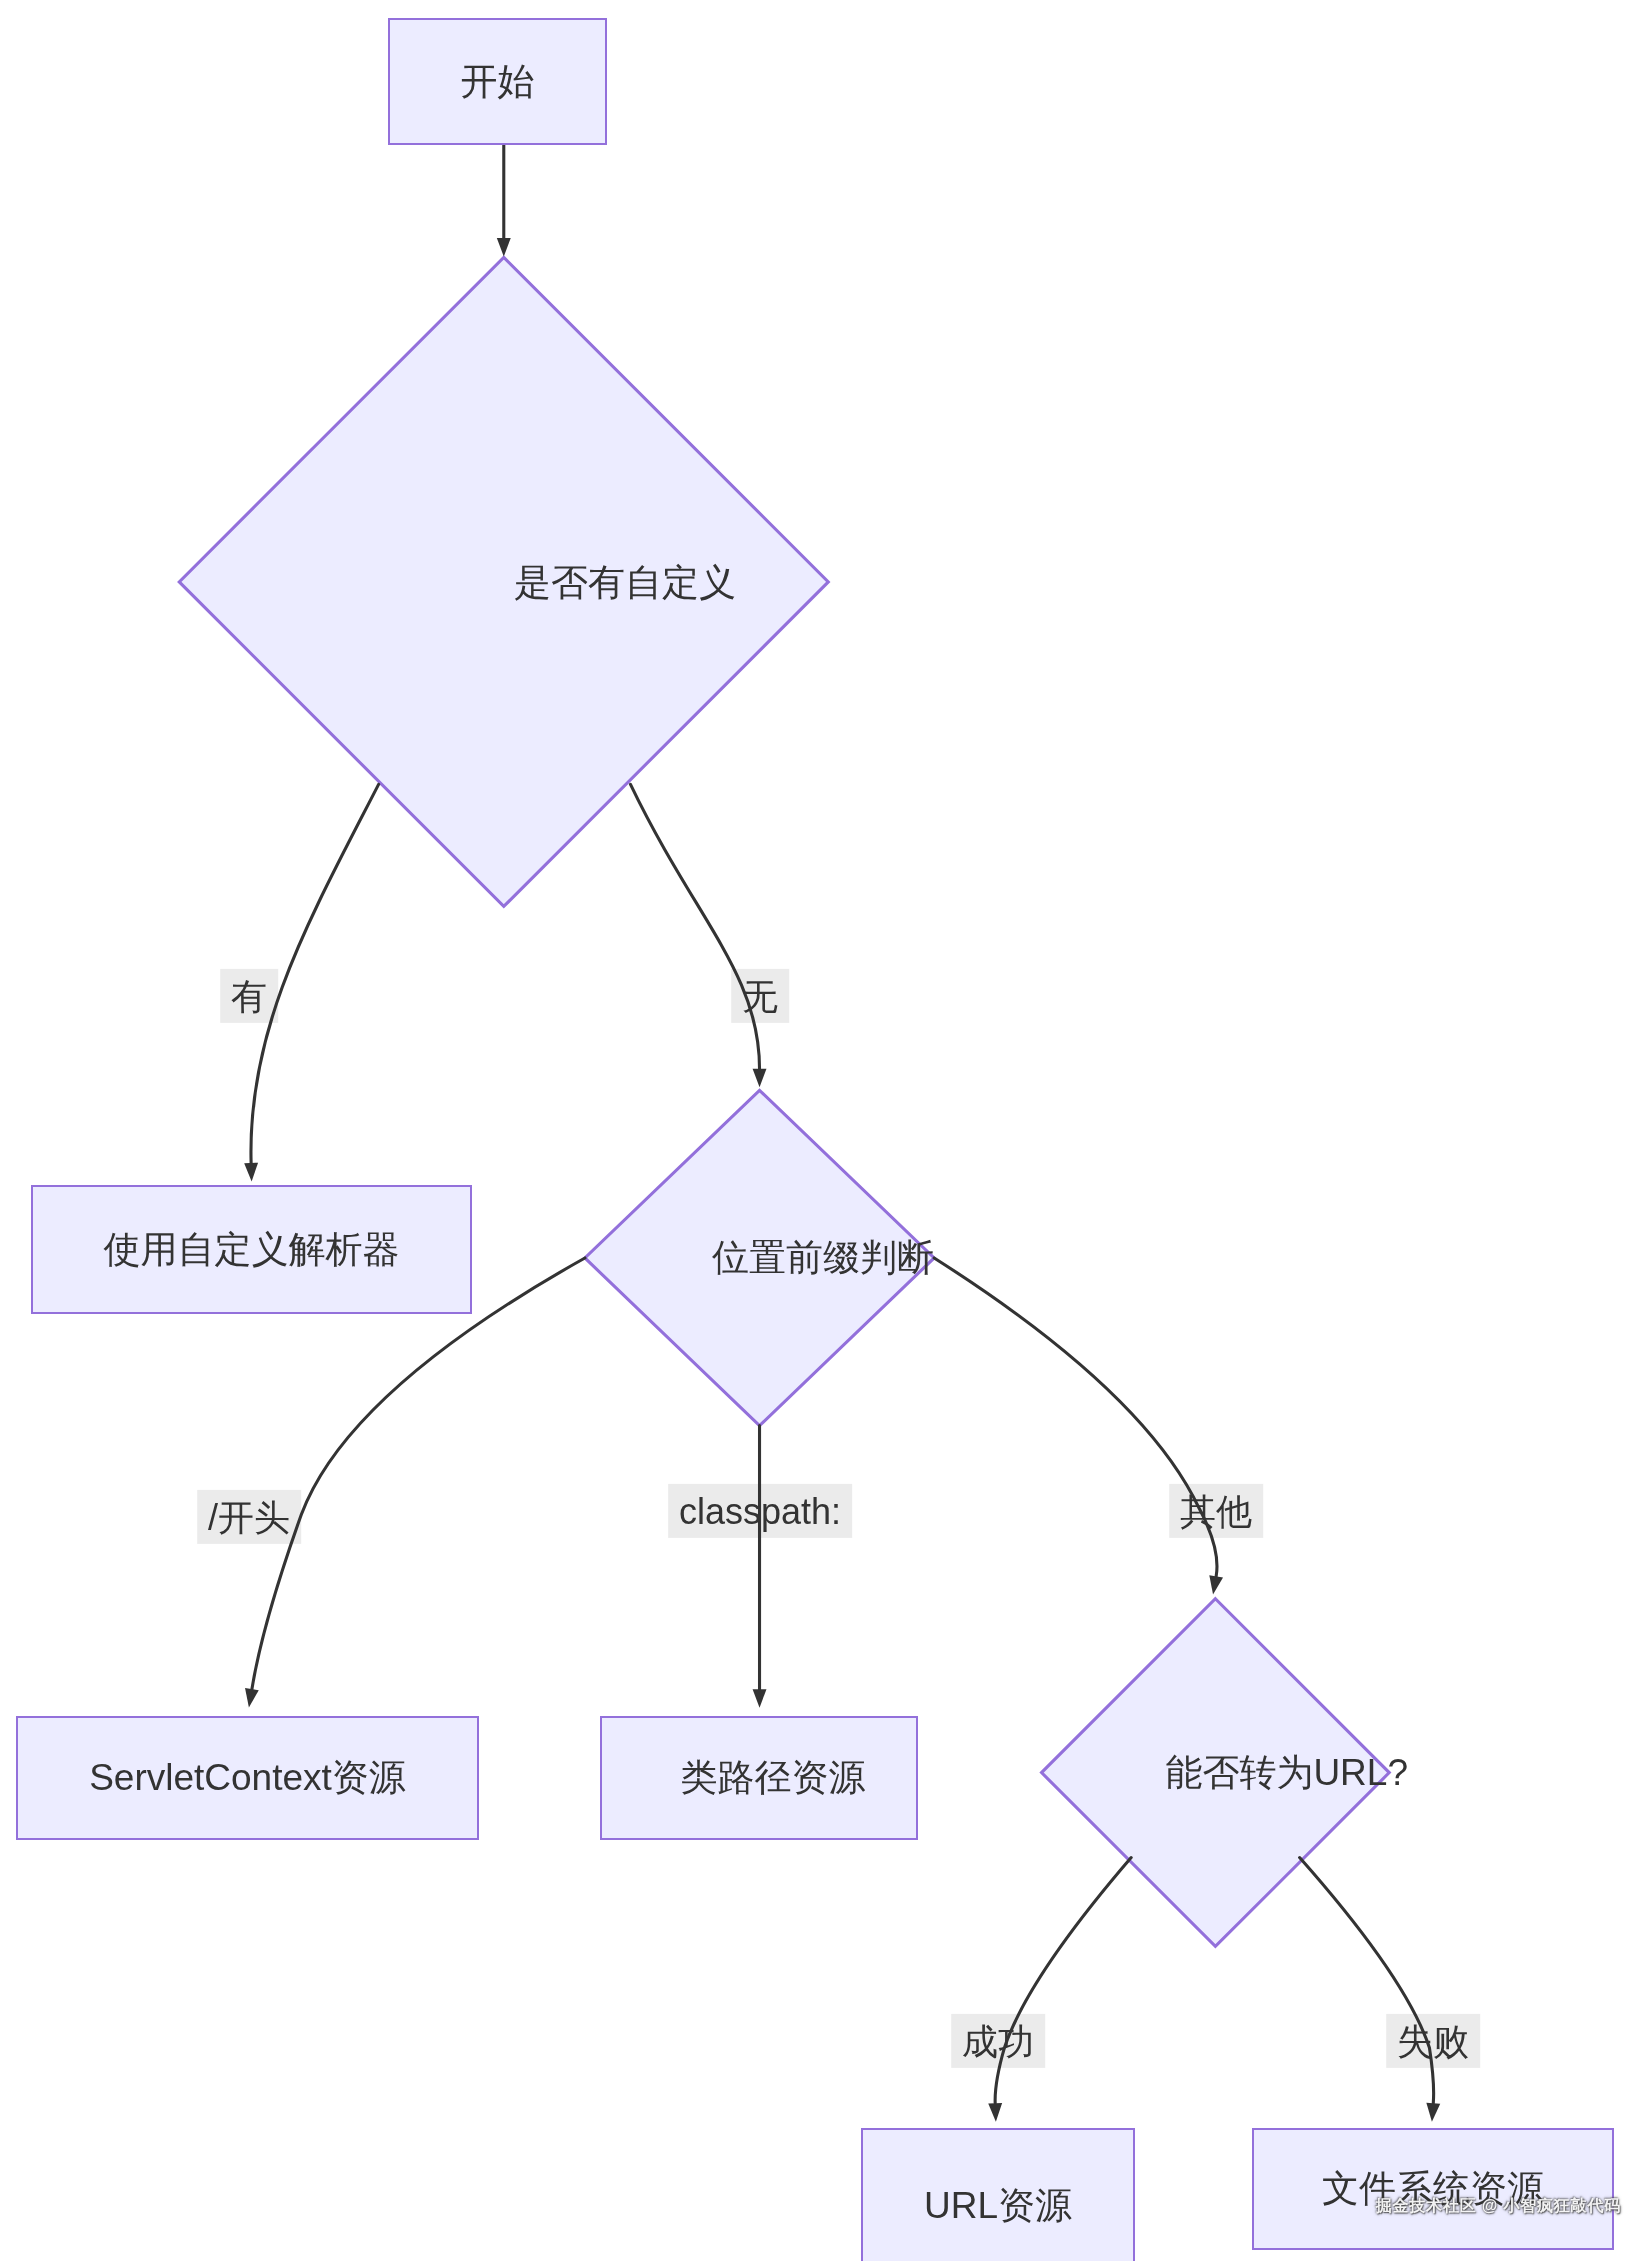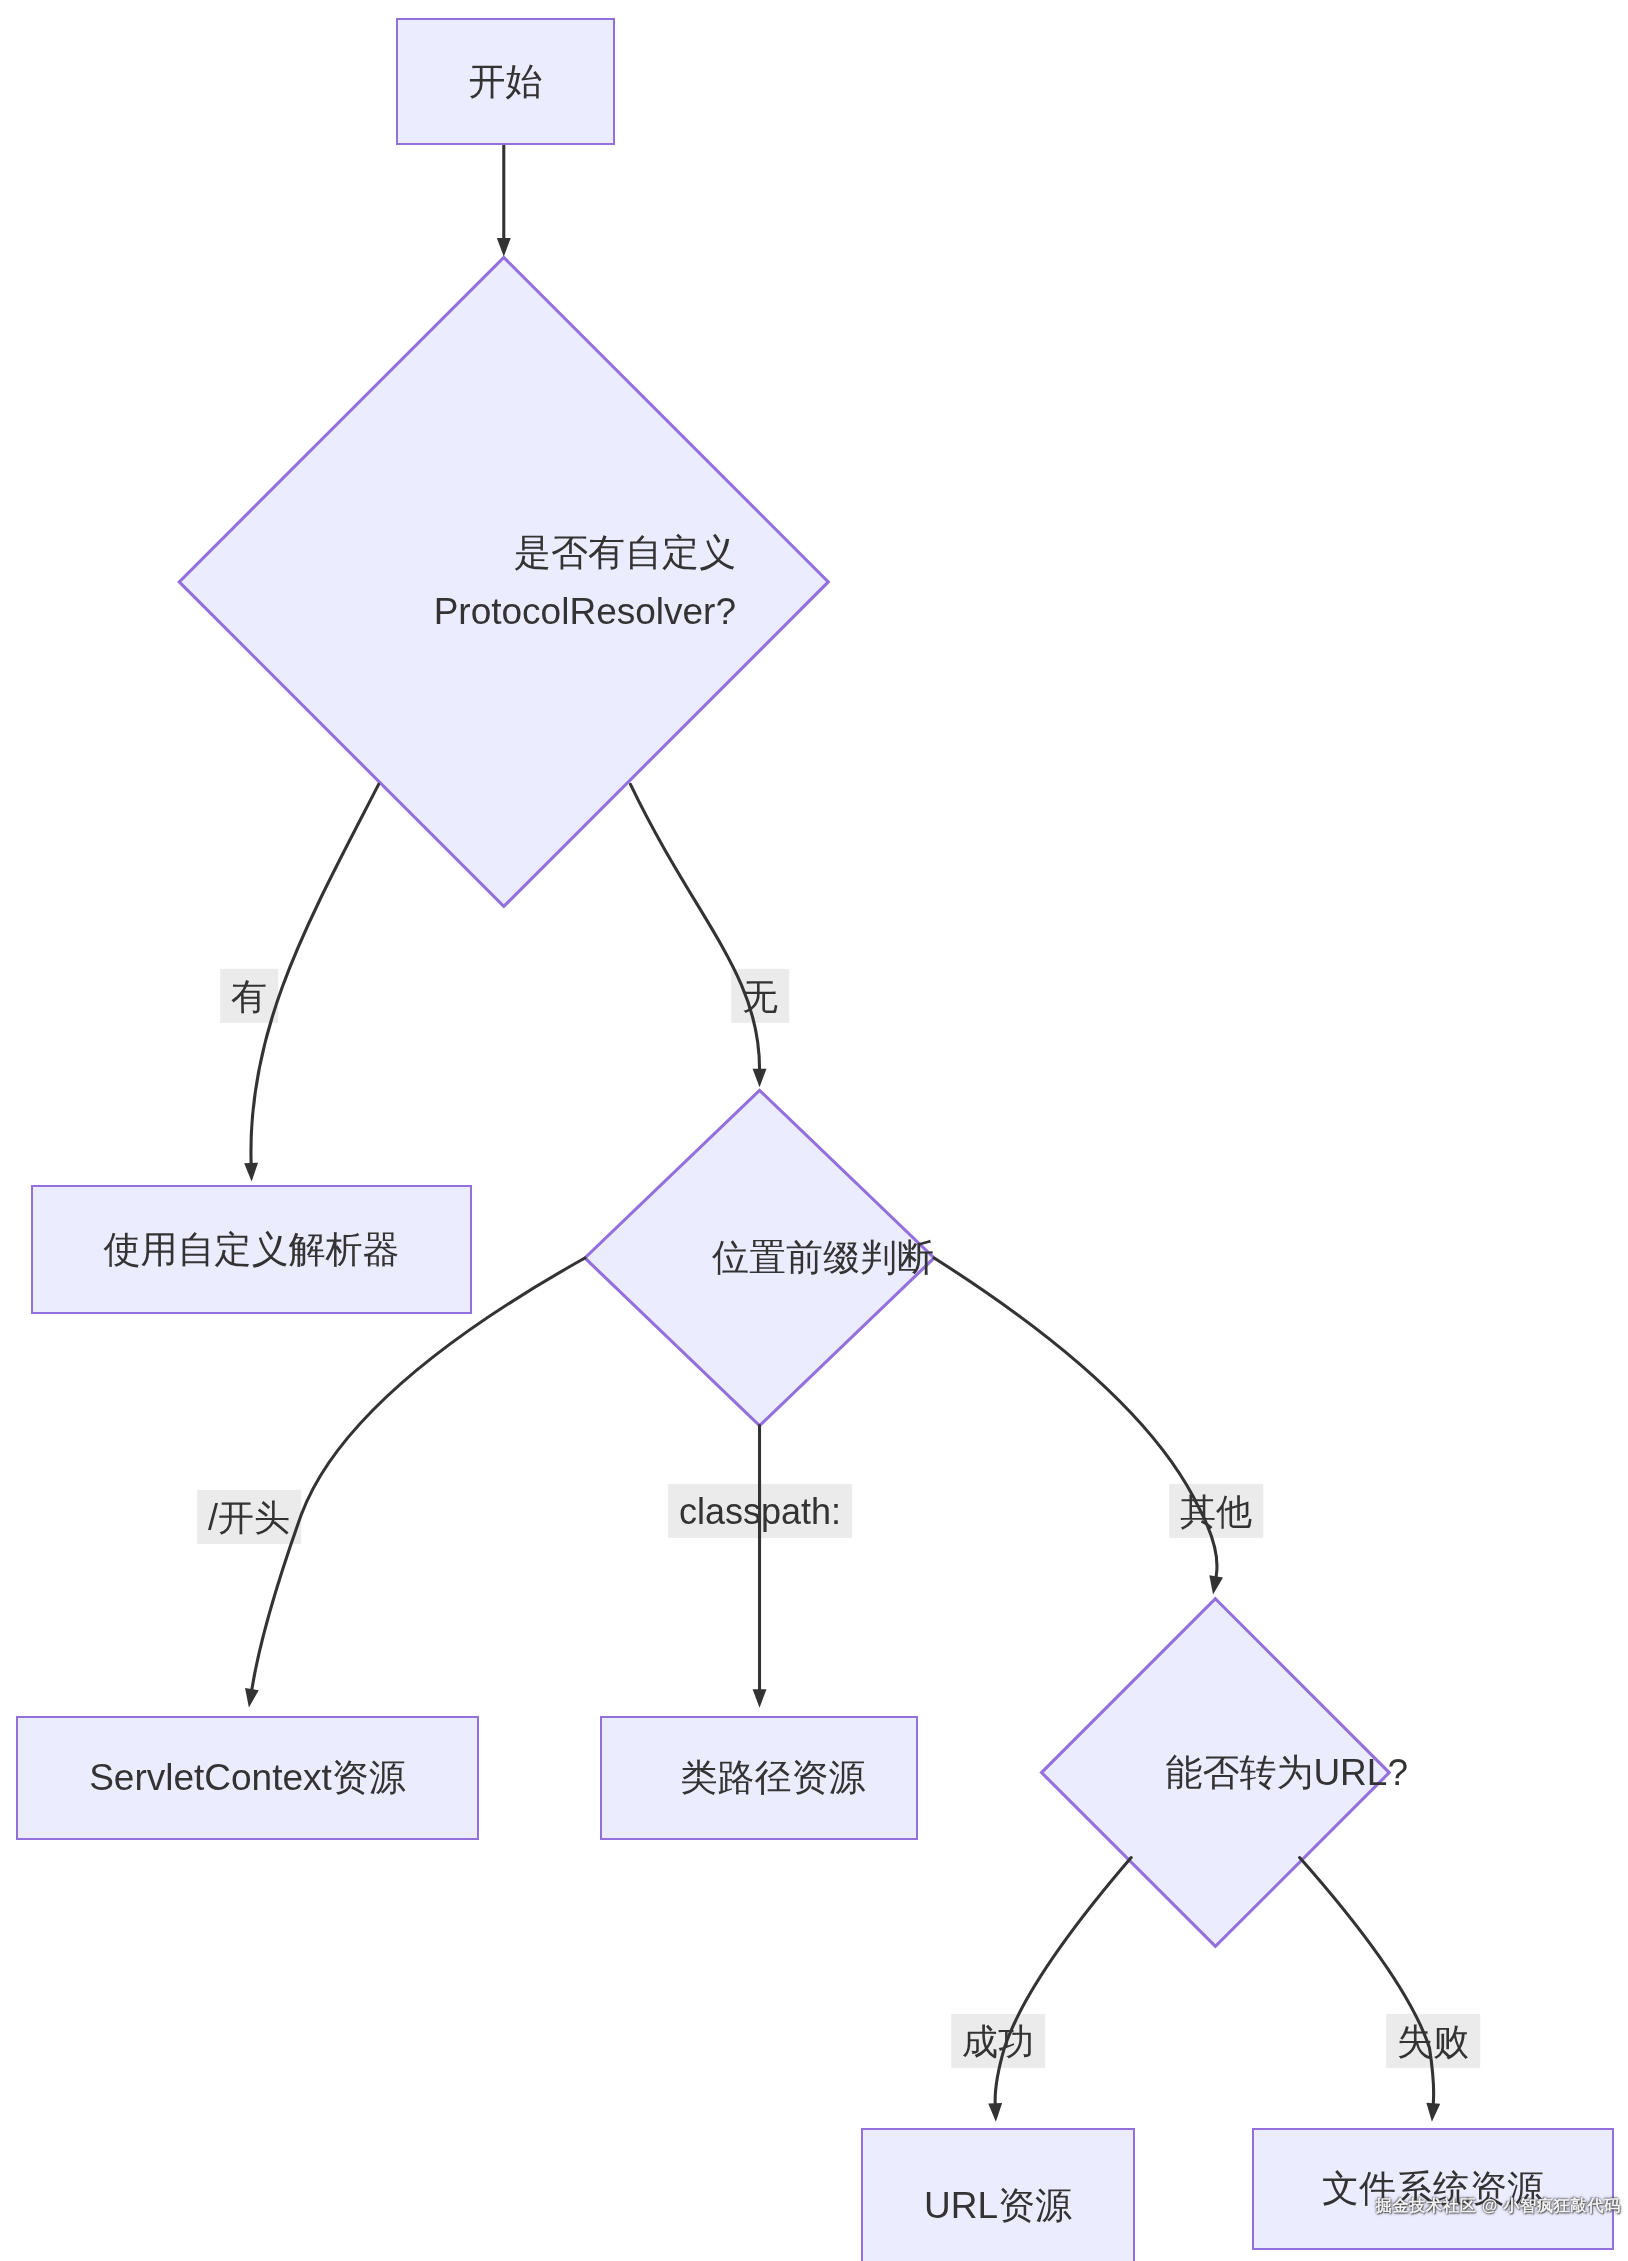--- a/index.html
+++ b/index.html
@@ -57,21 +57,21 @@
       <path d="M 490 1015 C 400 1190, 320 1330, 325 1505" marker-end="url(#arrowhead)"></path>
       <path d="M 816 1015 C 900 1190, 983 1260, 983 1383" marker-end="url(#arrowhead)"></path>
       <path d="M 757 1628 Q 450 1800 390 1960 Q 340 2100 326 2186" marker-end="url(#arrowhead)"></path>
       <path d="M 983 1845 L 983 2186" marker-end="url(#arrowhead)"></path>
       <path d="M 1209 1628 Q 1480 1800 1552 1952 Q 1580 2005 1574 2040" marker-end="url(#arrowhead)"></path>
       <path d="M 1464 2404 Q 1330 2560 1300 2650 Q 1287 2695 1288 2722" marker-end="url(#arrowhead)"></path>
       <path d="M 1682 2404 Q 1820 2560 1850 2650 Q 1857 2695 1855 2722" marker-end="url(#arrowhead)"></path>
     </g>
   </svg>
 
-  <div class="node" style="left:396px; top:18px; width:219px; height:127px;font-family:Liberation Serif, serif;">
+  <div class="node" style="left:388px; top:18px; width:219px; height:127px;font-family:Liberation Serif, serif;">
     <span>开始</span>
   </div>
 
   <div class="node" style="left:31px; top:1185px; width:441px; height:129px;">
     <span>使用自定义解析器</span>
   </div>
 
   <div class="node" style="left:16px; top:1716px; width:463px; height:124px;">
     <span>ServletContext资源</span>
   </div>
@@ -83,21 +83,20 @@
   <div class="node" style="left:861px; top:2128px; width:274px; height:156px;">
     <span>URL资源</span>
   </div>
 
   <div class="node" style="left:1252px; top:2128px; width:362px; height:122px;">
     <span>文件系统资源</span>
   </div>
 
   <div class="diamond-text" style="left:272px; top:497px; width:464px; height:170px;">
     <span>是否有自定义</span>
-    <span>ProtocolResolver?</span>
   </div>
 
   <div class="diamond-text" style="left:586px; top:1219px; width:348px; height:77px;">
     <span>位置前缀判断</span>
   </div>
 
   <div class="diamond-text" style="left:1022px; top:1734px; width:386px; height:77px;">
     <span>能否转为URL?</span>
   </div>
 

